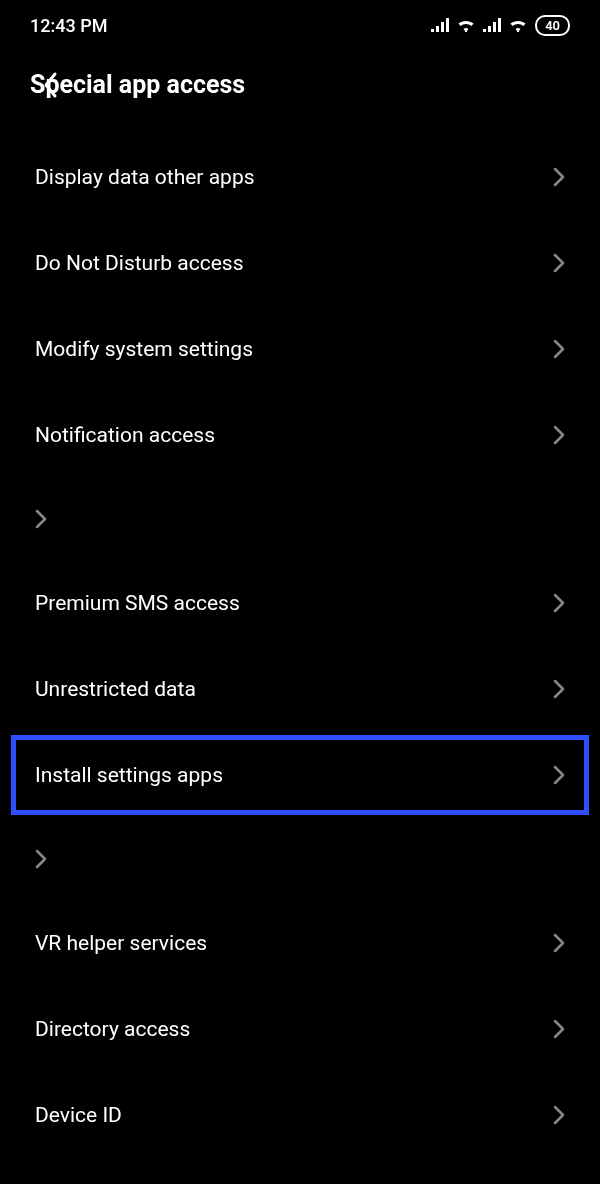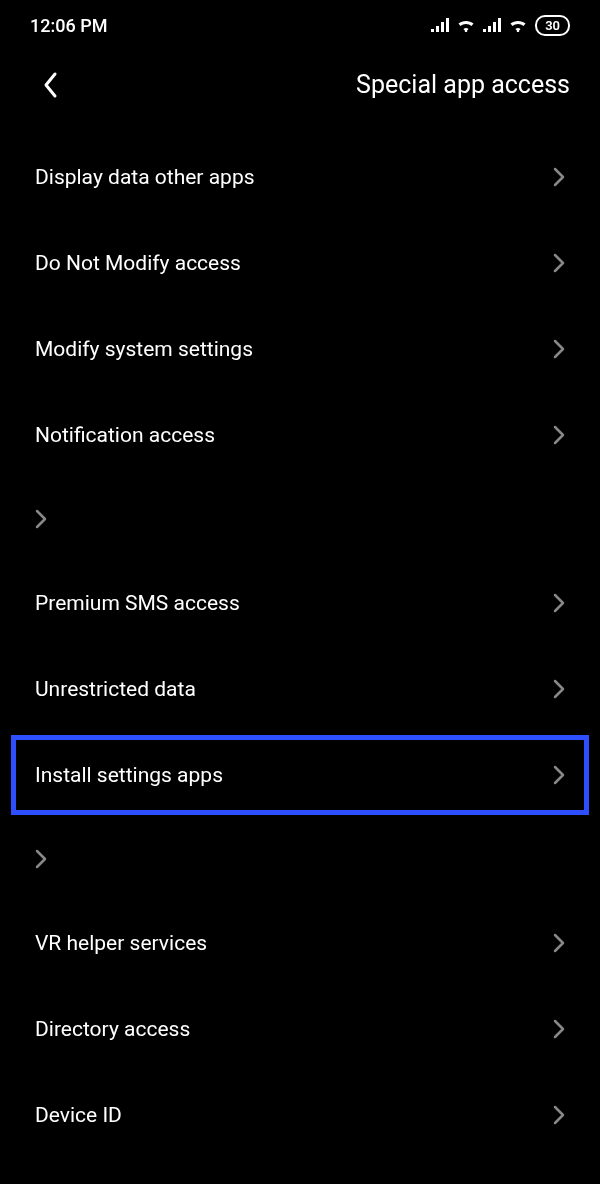--- a/index.html
+++ b/index.html
@@ -48,23 +48,23 @@
       position: absolute;
       left: 30px;
       display: flex;
       align-items: center;
       justify-content: center;
       width: 40px;
       height: 40px;
     }
     .header-title {
       flex: 1;
-      text-align: right;
+      text-align: left;
       font-size: 25px;
-      font-weight: 400;
+      font-weight: 700;
     }
     .list {
       display: flex;
       flex-direction: column;
     }
     .list-item {
       display: flex;
       align-items: center;
       justify-content: space-between;
       padding: 31px 35px;
@@ -93,21 +93,21 @@
     }
     .back-button svg {
       width: 16px;
       height: 28px;
     }
   </style>
 </head>
 <body>
 
 <div class="status-bar">
-  <span>12:06 PM</span>
+  <span>12:43 PM</span>
   <div class="status-icons">
     <span>
       <svg width="18" height="14" viewBox="0 0 18 14">
           <path fill="#fff" d="M0 11h3v3H0zM5 8h3v6H5zM10 4h3v10h-3zM15 0h3v14h-3z"></path>
         </svg>
     </span>
     <span>
       <svg width="18" height="14" viewBox="0 0 18 14">
           <path fill="#fff" d="M9 14l-2.5-3c1.5-1.3 3.5-1.3 5 0zM3.5 8l-2-2.5c4-3.5 11-3.5 15 0l-2 2.5c-3-2.7-8-2.7-11 0z"></path>
           <circle cx="9" cy="13" r="1.2" fill="#fff"></circle>
@@ -118,21 +118,21 @@
           <path fill="#fff" d="M0 11h3v3H0zM5 8h3v6H5zM10 4h3v10h-3zM15 0h3v14h-3z"></path>
         </svg>
     </span>
     <span>
       <svg width="18" height="14" viewBox="0 0 18 14">
           <path fill="#fff" d="M9 14l-2.5-3c1.5-1.3 3.5-1.3 5 0zM3.5 8l-2-2.5c4-3.5 11-3.5 15 0l-2 2.5c-3-2.7-8-2.7-11 0z"></path>
           <circle cx="9" cy="13" r="1.2" fill="#fff"></circle>
         </svg>
     </span>
     <span class="battery">
-      <span>30</span>
+      <span>40</span>
     </span>
   </div>
 </div>
 
 <div class="header">
   <div class="back-button">
     <svg viewBox="0 0 16 28">
       <path d="M13 3 L4 14 L13 25" stroke="#fff" stroke-width="3" fill="none" stroke-linecap="round" stroke-linejoin="round"></path>
     </svg>
   </div>
@@ -142,21 +142,21 @@
 <div class="list" id="settings-list">
     <div class="list-item">
       <span class="item-label">Display data other apps</span>
       <span class="chevron">
         <svg viewBox="0 0 12 20">
           <path d="M2 2 L10 10 L2 18" stroke="#888" stroke-width="2.5" fill="none" stroke-linecap="round" stroke-linejoin="round"></path>
         </svg>
       </span>
     </div>
     <div class="list-item">
-      <span class="item-label">Do Not Modify access</span>
+      <span class="item-label">Do Not Disturb access</span>
       <span class="chevron">
         <svg viewBox="0 0 12 20">
           <path d="M2 2 L10 10 L2 18" stroke="#888" stroke-width="2.5" fill="none" stroke-linecap="round" stroke-linejoin="round"></path>
         </svg>
       </span>
     </div>
     <div class="list-item">
       <span class="item-label">Modify system settings</span>
       <span class="chevron">
         <svg viewBox="0 0 12 20">

